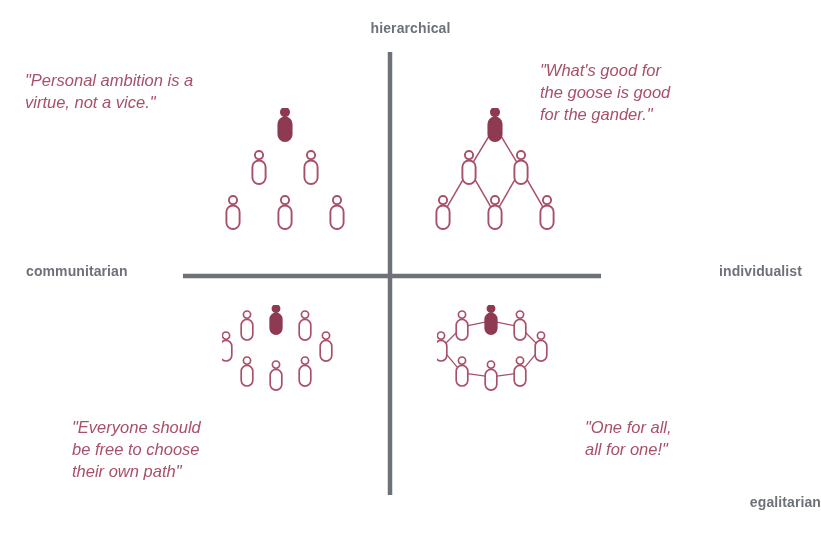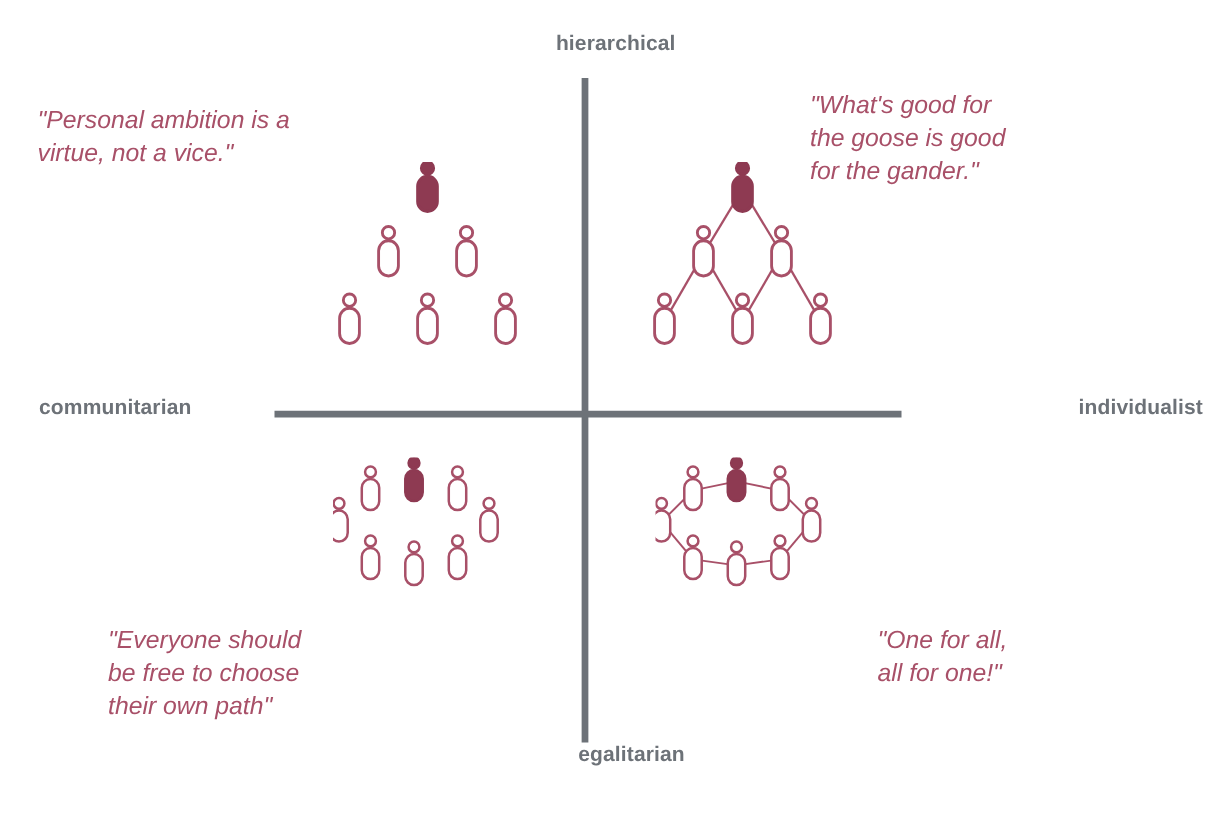--- a/index.html
+++ b/index.html
@@ -39,21 +39,21 @@
     white-space: nowrap;
   }
   .axis-label.top {
     left: 0; right: 0;
     top: 20px;
     text-align: center;
   }
   .axis-label.bottom {
     left: 0; right: 0;
     top: 494px;
-    text-align: center;
+    text-align: right;
     margin-left: 21px;
   }
   .axis-label.left {
     left: 26px;
     top: 263px;
   }
   .axis-label.right {
     right: 19px;
     top: 263px;
   }

